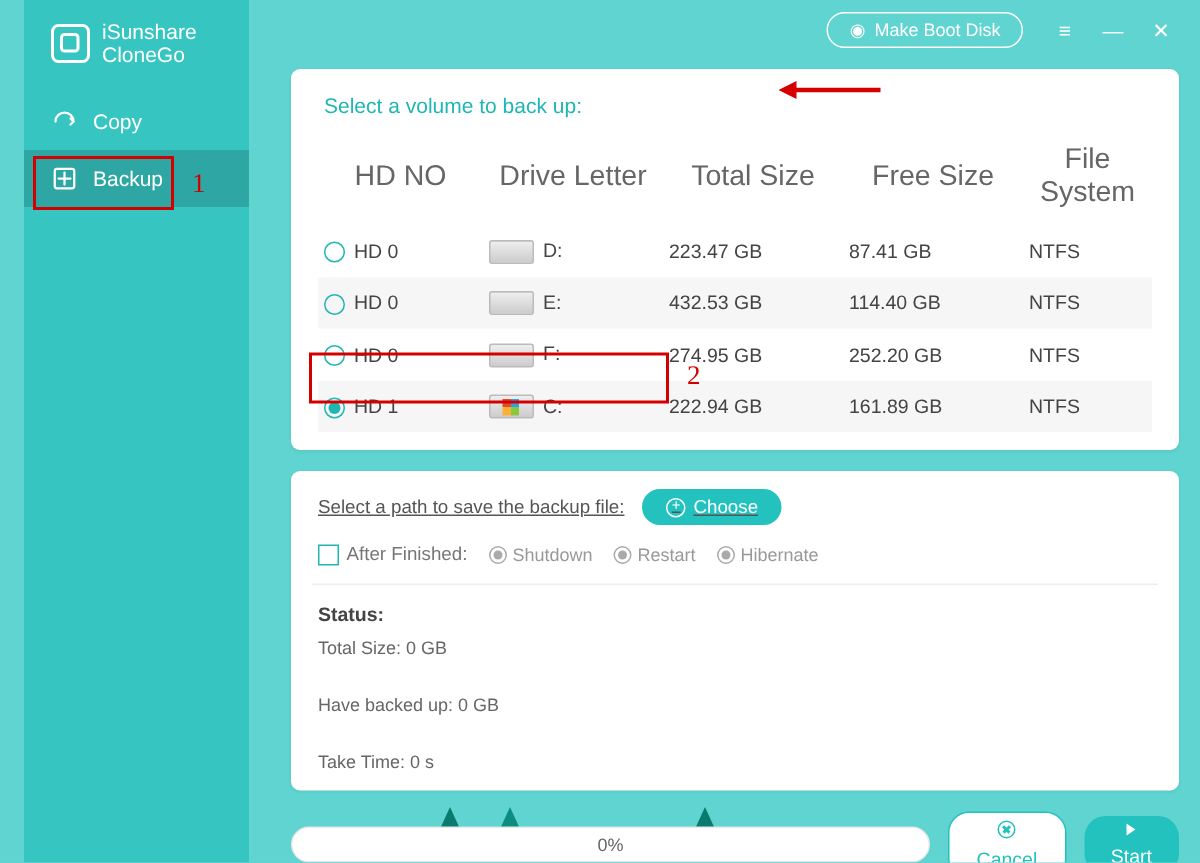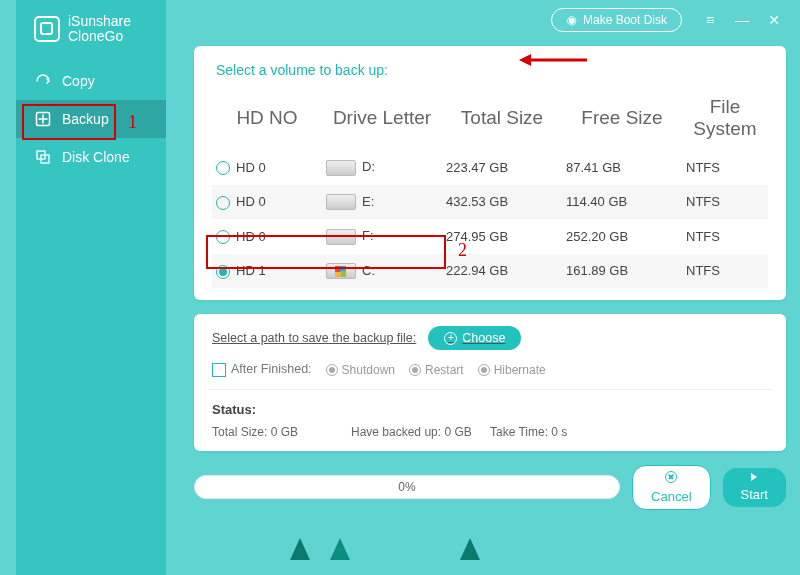--- a/index.html
+++ b/index.html
@@ -52,21 +52,21 @@
 .path-row { display:flex; align-items:center; gap:12px; font-size:12.5px; color:#555;text-decoration:underline;}
 .path-input { flex:1; border:1px solid #ddd; border-radius:3px; padding:5px 8px; font-size:12px; color:#666; background:#fff;}
 .choose-btn { background:#23c2be; color:#fff; border:none; border-radius:14px; padding:5px 16px; font-size:12.5px; cursor:pointer; display:flex; align-items:center; gap:5px;}
 .after-row { display:flex; align-items:center; gap:14px; margin-top:12px; font-size:12.5px; color:#777;}
 .chk { width:14px; height:14px; border:1.5px solid #1fb7b3; display:inline-block; vertical-align:middle; margin-right:5px;}
 .opt { display:flex; align-items:center; gap:4px; color:#999; font-size:12px;}
 .opt .r{ width:12px;height:12px;border:1.5px solid #aaa;border-radius:50%; position:relative;}
 .opt .r::after{content:"";position:absolute;inset:2px;border-radius:50%;background:#aaa;}
 .divider{ height:1px; background:#eee; margin:12px -4px;}
 .status-title{ font-size:13px; font-weight:600; color:#444; margin-bottom:8px;}
-.status-grid{ display:grid; grid-template-columns:1fr 1fr 1fr 1fr; row-gap:24px; font-size:12px; color:#666;}
+.status-grid{ display:grid; grid-template-columns:1fr; row-gap:24px; font-size:12px; color:#666;}
 
 
 .bottom { margin-top:14px; display:flex; align-items:center; gap:12px;}
 .progress { flex:1; background:#fff; border-radius:14px; height:24px; position:relative; border:1px solid #e8e8e8; display:flex; align-items:center; justify-content:center; font-size:12px; color:#666;}
 .action-btn { border-radius:14px; padding:5px 18px; font-size:13px; cursor:pointer; display:flex; align-items:center; gap:6px;flex-direction:column;}
 .cancel-btn { background:#fff; border:1px solid #23c2be; color:#23c2be;}
 .start-btn { background:#23c2be; border:none; color:#fff;}
 .start-btn .tri{ width:0;height:0;border-top:4px solid transparent;border-bottom:4px solid transparent;border-left:6px solid #fff;}
 .cancel-btn .x{ width:12px;height:12px;border:1.5px solid #23c2be;border-radius:50%;position:relative;}
 .cancel-btn .x::before,.cancel-btn .x::after{content:"";position:absolute;left:2px;top:4px;width:6px;height:1.5px;background:#23c2be;}
@@ -100,29 +100,20 @@
     <span>Copy</span>
   </div>
   <div class="nav-item active">
     <span class="nav-icon">
       <svg width="16" height="16" viewBox="0 0 16 16">
           <rect x="1.5" y="1.5" width="13" height="13" rx="1.5" fill="none" stroke="#fff" stroke-width="1.5"></rect>
           <path d="M8 4v8M4 8h8" stroke="#fff" stroke-width="1.5" stroke-linecap="round"></path>
         </svg>
     </span>
     <span>Backup</span>
-  </div>
-  <div class="nav-item">
-    <span class="nav-icon">
-      <svg width="16" height="16" viewBox="0 0 16 16">
-          <rect x="2" y="2" width="8" height="8" fill="none" stroke="#fff" stroke-width="1.3"></rect>
-          <rect x="6" y="6" width="8" height="8" fill="none" stroke="#fff" stroke-width="1.3"></rect>
-        </svg>
-    </span>
-    <span>Disk Clone</span>
   </div>
   <div class="annot-box-1" style="left:6px; top:104px; width:94px; height:36px;"></div>
   <div class="annot-num" style="left:112px; top:112px;">1</div>
 </div>
 
 <div class="titlebar">
   <button class="boot-btn">
     <span>◉</span>
     <span>Make Boot Disk</span>
   </button>

